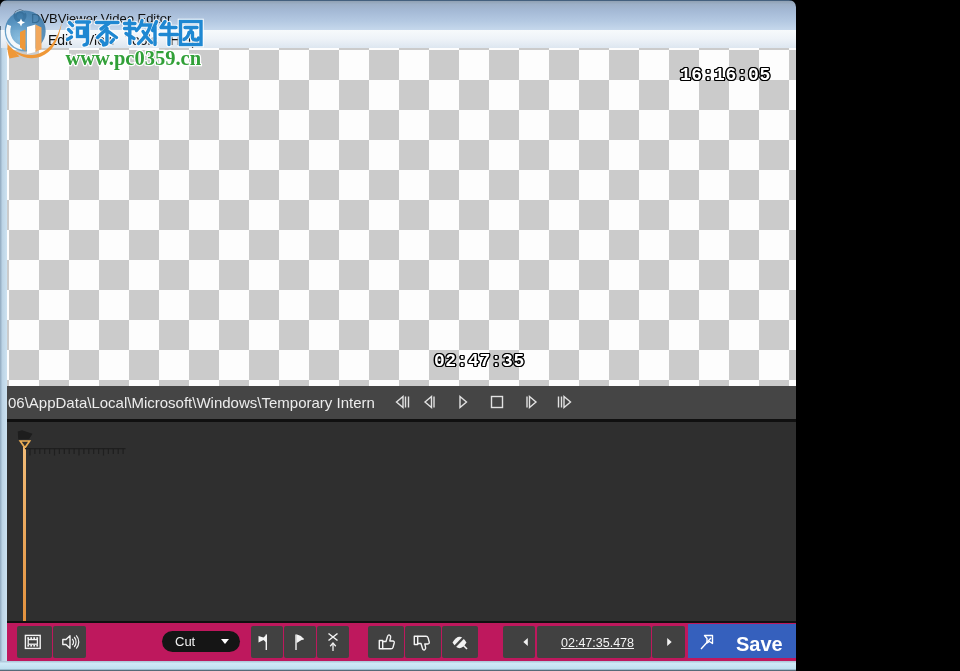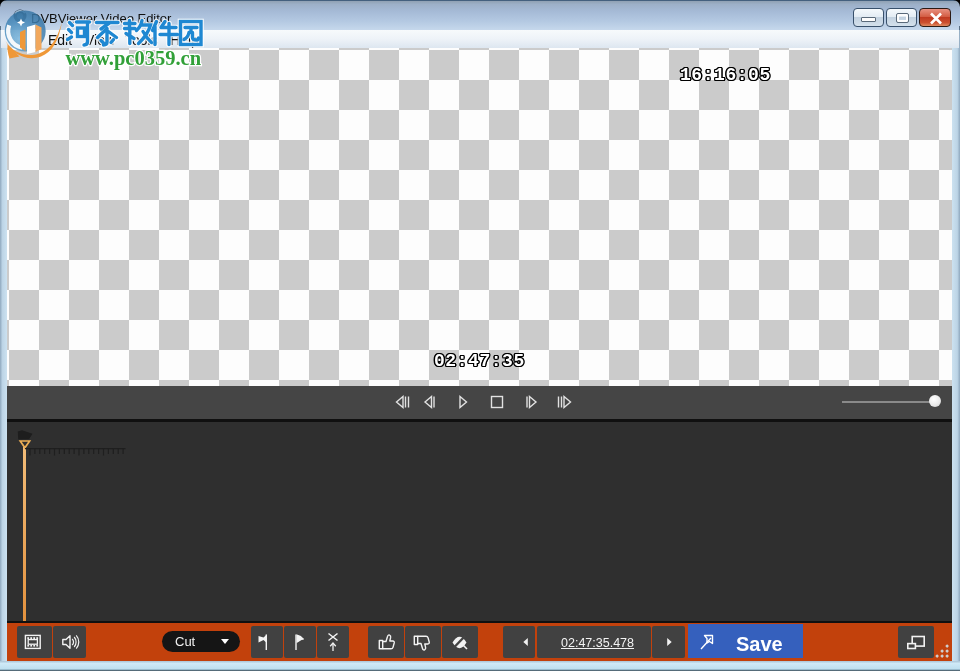--- a/index.html
+++ b/index.html
@@ -1,18 +1,18 @@
 <!DOCTYPE html>
 <html><head>
 <meta charset="utf-8">
 <style>
   * { margin:0; padding:0; box-sizing:border-box; }
   html,body { width:960px; height:671px; overflow:hidden; background:#000; }
   body { font-family:"Liberation Sans", sans-serif; position:relative; }
-  #win { position:absolute; left:0; top:0; width:960px; height:671px;
+  #win { position:absolute; left:0; top:0; width:796px; height:671px;
          border-radius:7px 7px 0 0; overflow:hidden; }
   
   #titlebar { position:absolute; left:0; top:0; width:960px; height:30px;
     background:linear-gradient(#90a1b3 0%, #9db0c8 12%, #a5bad6 35%, #b4c9e2 70%, #c6d8ec 100%);
     border-top:1px solid #44607e; }
   #leftborder { position:absolute; left:0; top:30px; width:8px; height:632px;
     background:linear-gradient(90deg,#8fa8be 0%, #bcd4e6 30%, #cfe4f2 100%); }
   #rightborder { position:absolute; left:951px; top:30px; width:9px; height:632px;
     background:linear-gradient(90deg,#cfe4f2 0%, #bcd4e6 70%, #8fa8be 100%); }
   #bottomborder { position:absolute; left:0; top:661px; width:960px; height:10px;
@@ -45,21 +45,21 @@
   #slider { position:absolute; left:835px; top:14.5px; width:94px; height:2px; background:#8a8a8a; }
   #thumb { position:absolute; left:922px; top:9px; width:12px; height:12px; border-radius:50%;
     background:radial-gradient(circle at 40% 35%, #ffffff 0%, #e8e8e8 60%, #c0c0c0 100%); }
   #sep1 { position:absolute; left:7px; top:419px; width:945px; height:3px; background:#101010; }
   
   #timeline { position:absolute; left:7px; top:422px; width:945px; height:199px; background:#2f2f2f; }
   #sep2 { position:absolute; left:7px; top:621px; width:945px; height:2px; background:#101010; }
   #playline { position:absolute; left:16px; top:25px; width:3px; height:174px;
     background:linear-gradient(180deg,#f2bc78,#e2913e); }
   
-  #toolbar { position:absolute; left:7px; top:623px; width:945px; height:38px; background:#c2410c; }
+  #toolbar { position:absolute; left:7px; top:623px; width:945px; height:38px; background:#be185d; }
   .cell { position:absolute; top:3px; height:32px; background:#414141; border-radius:2px; }
   #cut { position:absolute; left:155px; top:8px; width:78px; height:21px; background:#151515; border-radius:10.5px; color:#f0f0f0; font-size:13px; }
   #cut .t { position:absolute; left:13px; top:3px; }
   #cut .a { position:absolute; right:11px; top:8px; width:0; height:0; border-left:4.5px solid transparent; border-right:4.5px solid transparent; border-top:5.5px solid #fff; }
   #tbtime { position:absolute; left:554px; top:13px; font-size:12.5px; color:#f2f2f2;text-decoration:underline; }
   #save { position:absolute; left:681px; top:1px; width:115px; height:34px; background:#3560bd; color:#fff; }
   #save .t { position:absolute; left:48px; top:9px; font-size:20px; font-weight:bold; }
 </style>
 </head>
 <body>
@@ -92,20 +92,21 @@
     <span style="left:47px;">Edit</span>
     <span style="left:84px;">View</span>
     <span style="left:124px;">Tools</span>
     <span style="left:169px;">Help</span>
   </div>
   <div id="video">
     <div class="osd" style="left:673px; top:16.5px;">16:16:05</div>
     <div class="osd" style="left:427px; top:303px;">02:47:35</div>
   </div>
   <div id="controlbar">
+    <div id="path">06\AppData\Local\Microsoft\Windows\Temporary Intern</div>
     <svg style="position:absolute; left:382px; top:6px;" width="200" height="20" viewBox="0 0 200 20" fill="none" stroke="#e2e2e2" stroke-width="1.4">
 
       <path d="M7.5 10 L14 4.5 V15.5 Z"></path>
         <path d="M16.5 4.5 V15.5 M19.5 4.5 V15.5"></path>
 
       <path d="M36 10 L42.5 4.5 V15.5 Z"></path>
         <path d="M45 4.5 V15.5"></path>
 
       <path d="M77.5 10 L71 4.5 V15.5 Z"></path>
 

